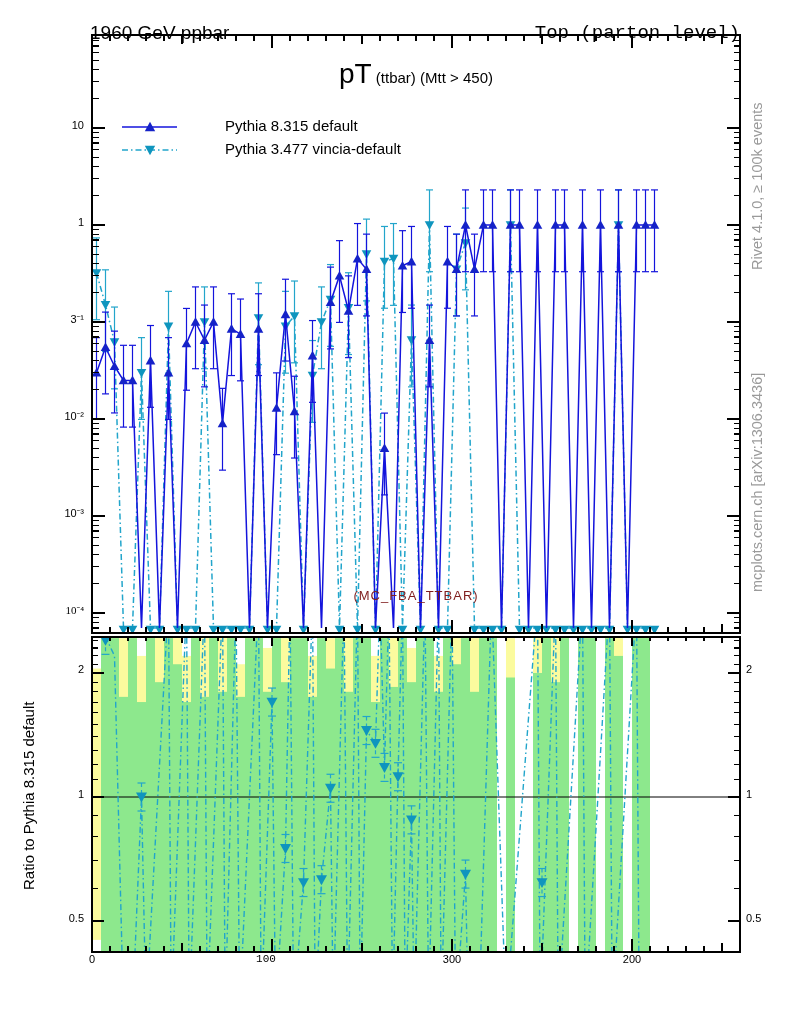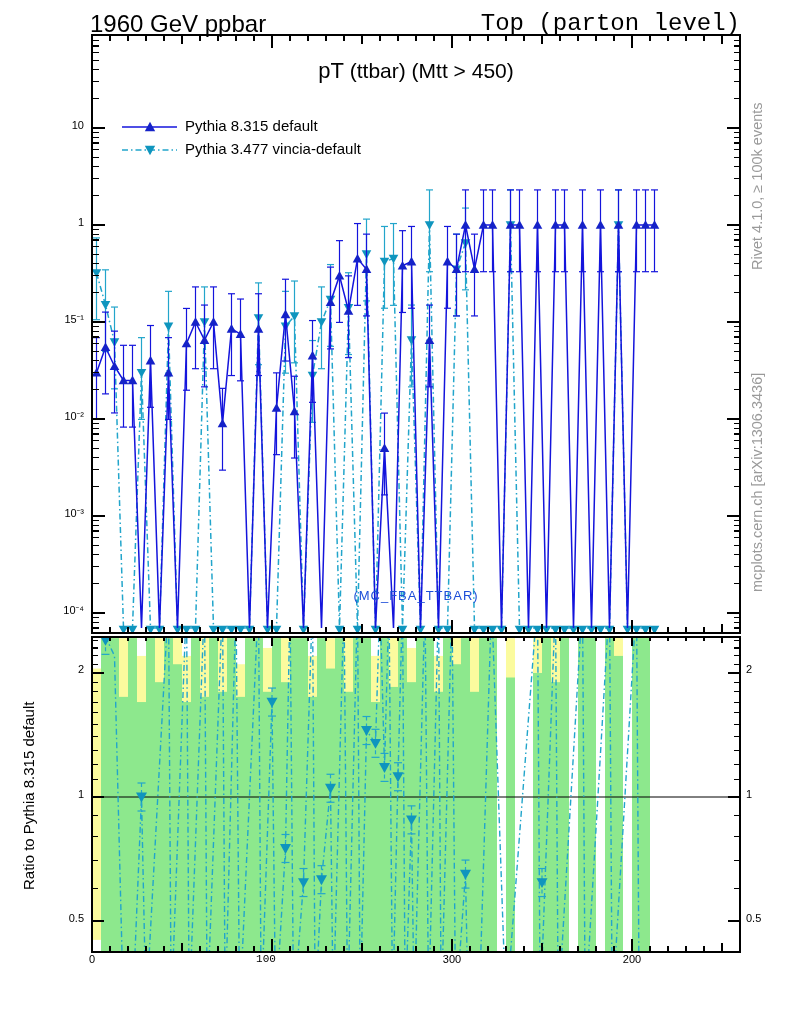--- a/index.html
+++ b/index.html
@@ -1,27 +1,27 @@
 <!DOCTYPE html>
 <html><head>
 <meta charset="utf-8">
 <style>
   html,body{margin:0;padding:0;background:#fff;}
   .canvas{position:relative;width:786px;height:1024px;background:#fff;
           font-family:"Liberation Sans", sans-serif;color:#000;overflow:hidden;}
   .abs{position:absolute;}
   svg{position:absolute;left:0;top:0;}
-  .hdr{font-size:24px;top:10px;}
+  .hdr{font-size:19px;top:22px;}
   .hdr-left{left:90px;}
   .hdr-right{left:400px;width:340px;text-align:right;font-family:Liberation Mono, monospace;}
   .title{left:92px;width:648px;text-align:center;top:58px;}
-  .title .big{font-size:22px;}
-  .title .small{font-size:21px;}
-  .legend-label{font-size:15px;}
-  .watermark{left:92px;width:648px;text-align:center;top:588px;font-size:13px;color:#1d4ed8;letter-spacing:1px;}
+  .title .big{font-size:28px;}
+  .title .small{font-size:15px;}
+  .legend-label{font-size:15px;margin-left:40px;}
+  .watermark{left:92px;width:648px;text-align:center;top:588px;font-size:13px;color:#7f1d1d;letter-spacing:1px;}
   .vtext{writing-mode:vertical-rl;transform:rotate(180deg);display:flex;align-items:center;justify-content:center;}
   .side-note{color:#9a9a9a;font-size:14.5px;width:20px;}
   .ratio-ylabel{color:#000;font-size:15px;width:20px;}
   .ticklabel{position:absolute;font-size:11px;line-height:1;}
   .yl{width:84px;text-align:right;left:0;}
   .yr{left:746px;width:40px;text-align:left;}
   .xl{width:70px;text-align:center;top:954px;}
 </style>
 </head>
 <body>
@@ -831,24 +831,24 @@
         <line x1="740" y1="655.921855501251" x2="734" y2="655.921855501251" stroke="#000" stroke-width="1.1"></line>
         <line x1="92" y1="647.9681315607518" x2="98" y2="647.9681315607518" stroke="#000" stroke-width="1.1"></line>
         <line x1="740" y1="647.9681315607518" x2="734" y2="647.9681315607518" stroke="#000" stroke-width="1.1"></line>
         <line x1="92" y1="640.3529684148183" x2="98" y2="640.3529684148183" stroke="#000" stroke-width="1.1"></line>
         <line x1="740" y1="640.3529684148183" x2="734" y2="640.3529684148183" stroke="#000" stroke-width="1.1"></line>
       </g>
     </svg>
 <div id="gen-labels">
       <div class="ticklabel yl" style="top:119.5px;">10</div>
       <div class="ticklabel yl" style="top:216.5px;">1</div>
-      <div class="ticklabel yl" style="top:313.5px;">15⁻¹</div>
+      <div class="ticklabel yl" style="top:313.5px;">3⁻¹</div>
       <div class="ticklabel yl" style="top:410.5px;">10⁻²</div>
       <div class="ticklabel yl" style="top:507.5px;">10⁻³</div>
-      <div class="ticklabel yl" style="top:604.5px;">10⁻⁴</div>
+      <div class="ticklabel yl" style="top:604.5px;font-family:Liberation Serif, serif;">10⁻⁴</div>
       <div class="ticklabel yl" style="top:664.4756417864397px;">2</div>
       <div class="ticklabel yr" style="top:664.4756417864397px;">2</div>
       <div class="ticklabel yl" style="top:788.5px;">1</div>
       <div class="ticklabel yr" style="top:788.5px;">1</div>
       <div class="ticklabel yl" style="top:912.5243582135603px;">0.5</div>
       <div class="ticklabel yr" style="top:912.5243582135603px;">0.5</div>
       <div class="ticklabel xl" style="left:57px;">0</div>
       <div class="ticklabel xl" style="left:231px;font-family:Liberation Mono, monospace;">100</div>
       <div class="ticklabel xl" style="left:417px;">300</div>
       <div class="ticklabel xl" style="left:597px;">200</div>

